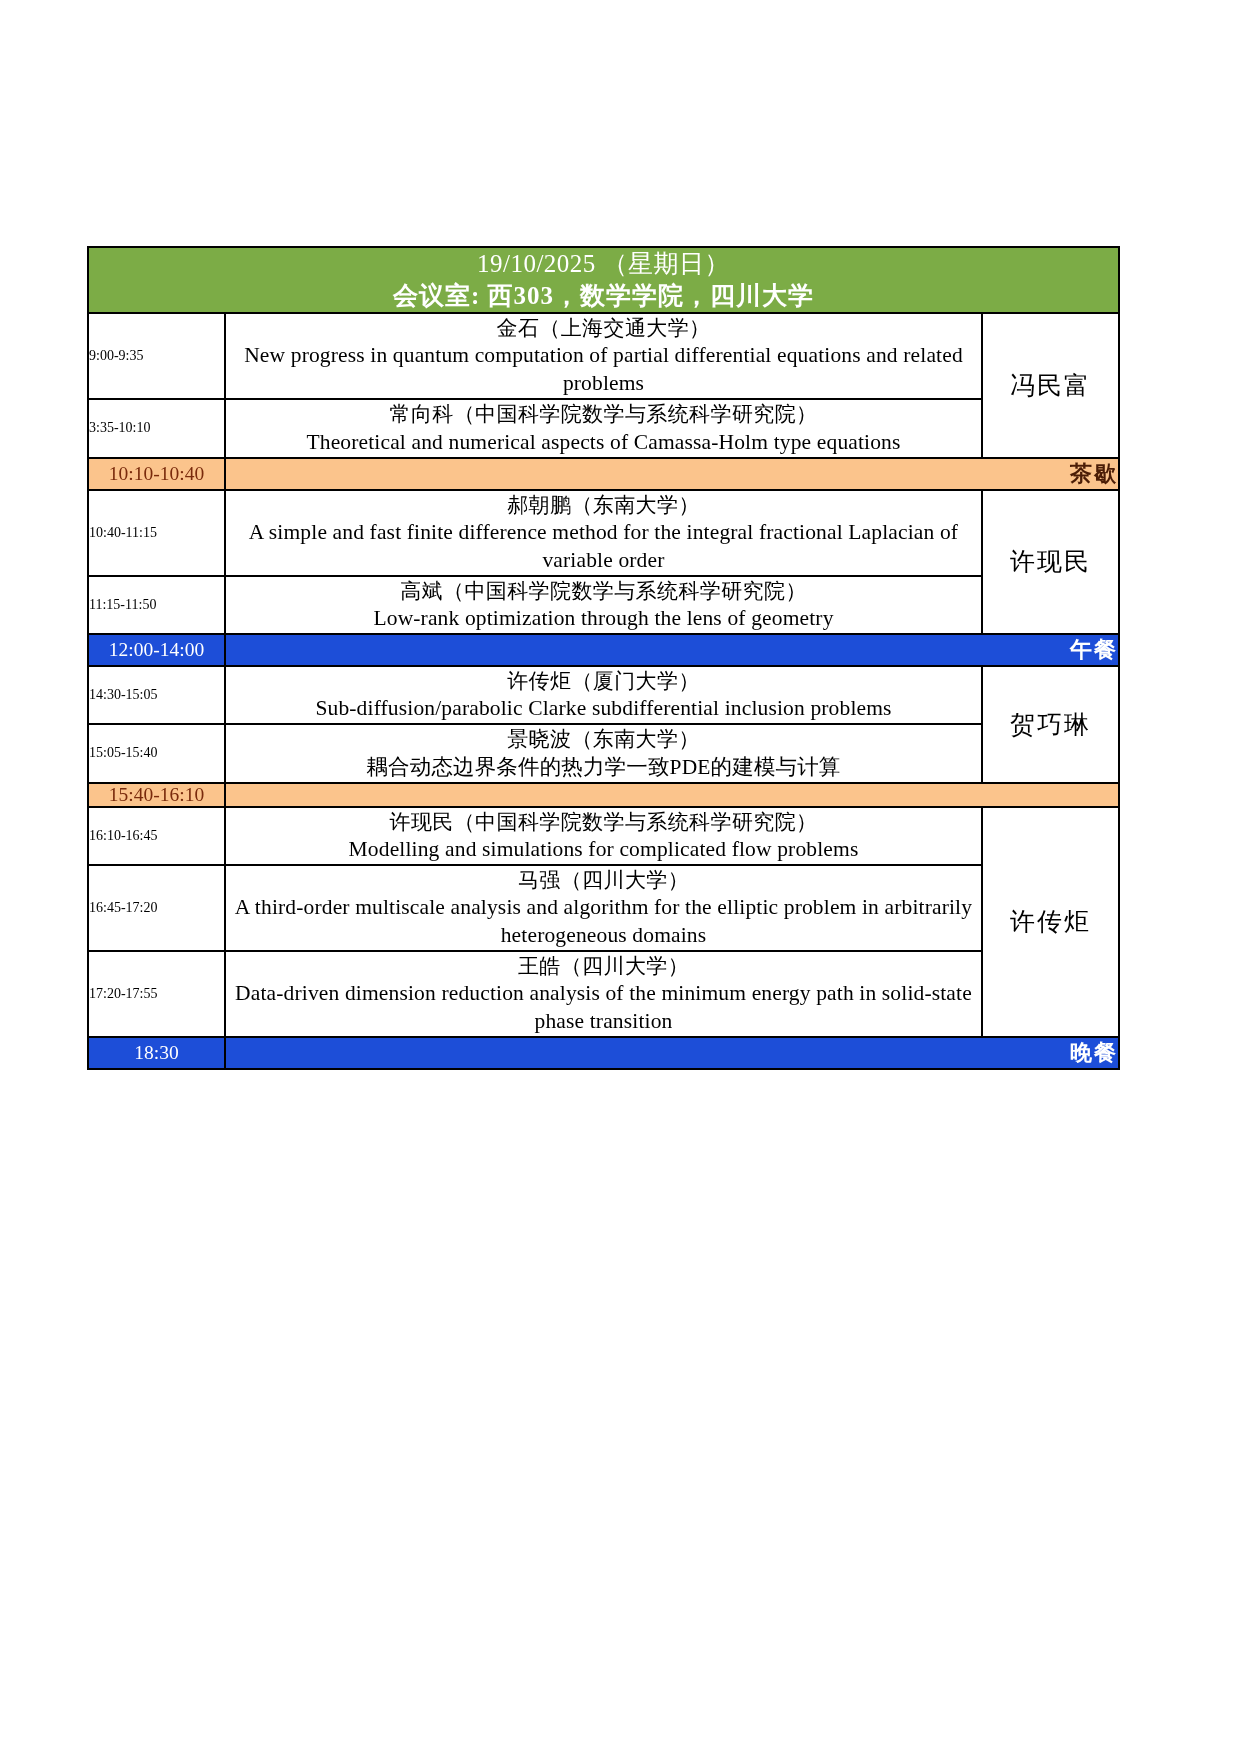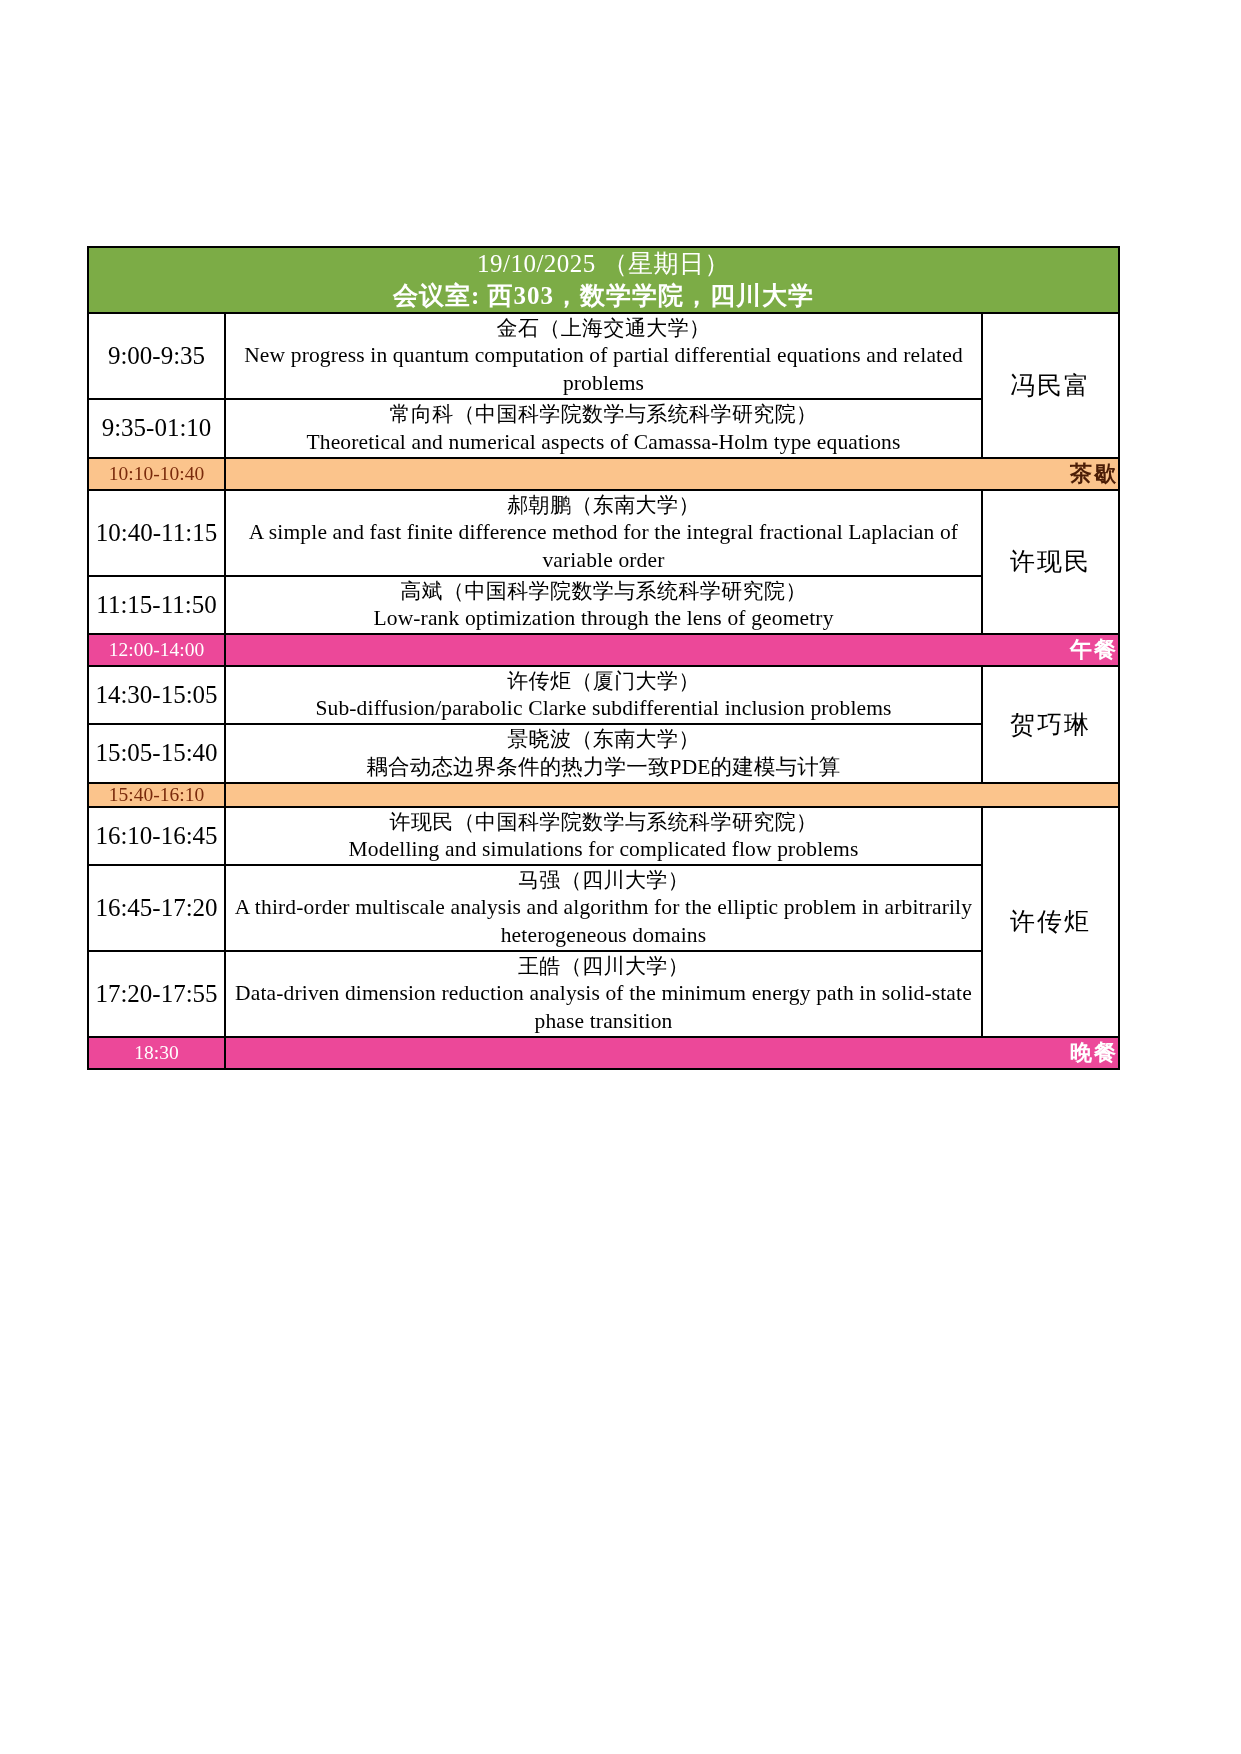--- a/index.html
+++ b/index.html
@@ -50,22 +50,21 @@
     letter-spacing: 0.5px;
   }
   .header-line2 {
     font-size: 25px;
     line-height: 1.28;
     font-weight: bold;
     letter-spacing: 1px;
   }
 
   .time-cell {
-    text-align: center;
-    font-size: 25px;
+    font-size: 14px;
     padding: 6px 2px;
     white-space: nowrap;
   }
   .talk-cell {
     text-align: center;
     padding: 8px 10px 10px 10px;
     margin-top: 18px;
   }
   .talk-speaker {
     font-size: 21px;
@@ -86,21 +85,21 @@
   }
 
   .break-row td {
     padding: 0;
     margin-top: 40px;
   }
   .break-light {
     background: #fbc48c;
   }
   .break-dark {
-    background: #ec4899;
+    background: #1d4ed8;
   }
   .break-time {
     text-align: center;
     font-size: 19.5px;
     padding: 5px 2px;
     white-space: nowrap;
   }
   .break-time.dark-text { color: #7a2b0c; }
   .break-time.light-text { color: #ffffff; }
   .break-label {
@@ -135,21 +134,21 @@
       <tr>
         <td class="time-cell">9:00-9:35</td>
         <td class="talk-cell">
           <div class="talk-speaker">金石（上海交通大学）</div>
           <div class="talk-title">New progress in quantum computation of  partial differential equations and related problems</div>
         </td>
         <td class="chair-cell" rowspan="2">冯民富</td>
       </tr>
 
       <tr>
-        <td class="time-cell">9:35-01:10</td>
+        <td class="time-cell">3:35-10:10</td>
         <td class="talk-cell">
           <div class="talk-speaker">常向科（中国科学院数学与系统科学研究院）</div>
           <div class="talk-title">Theoretical and numerical aspects of Camassa-Holm type equations</div>
         </td>
       </tr>
 
       <tr class="break-row">
         <td class="break-light break-time dark-text">10:10-10:40</td>
         <td class="break-light break-label dark-text" colspan="2">茶歇</td>
       </tr>

